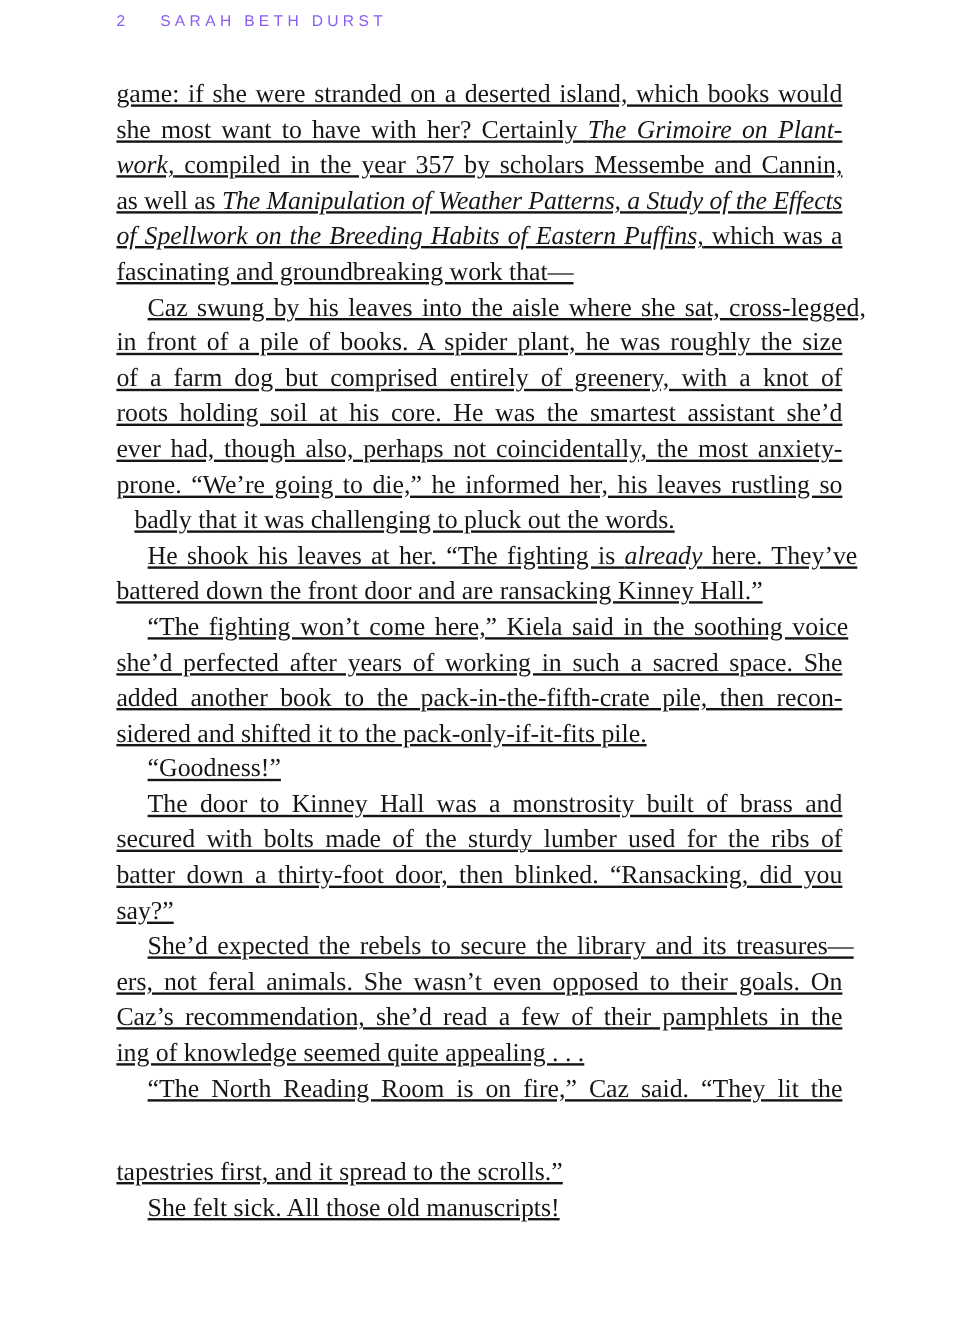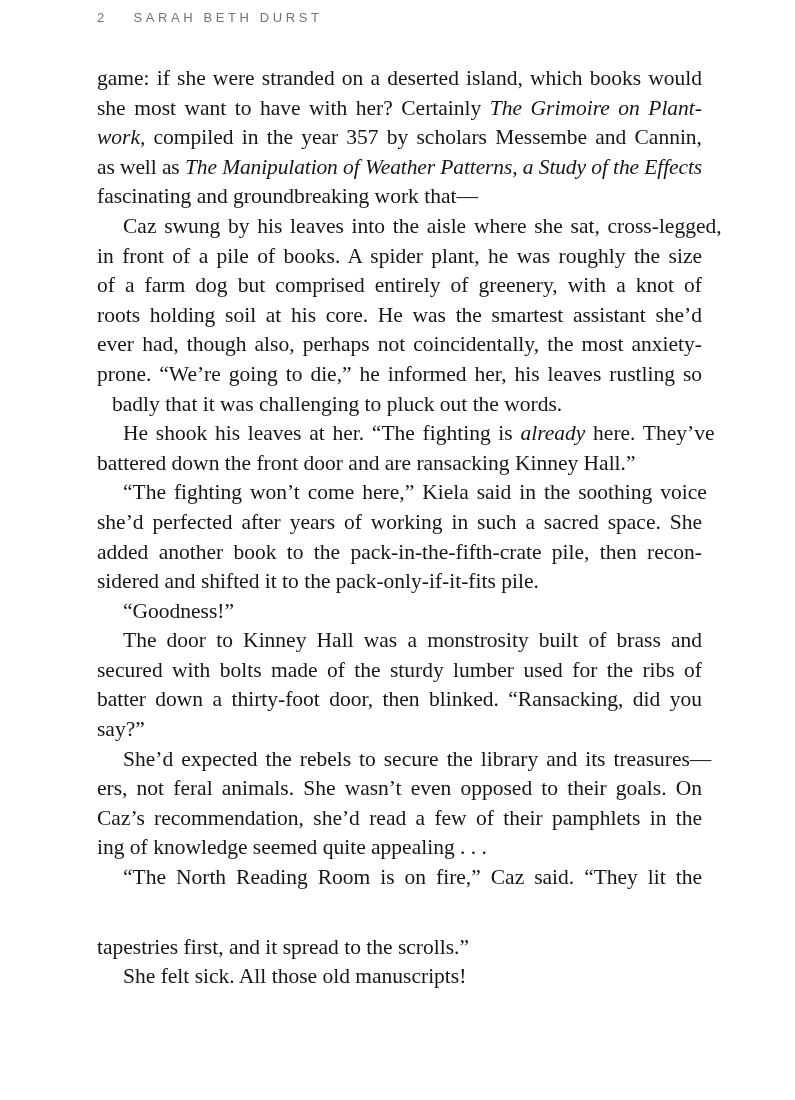--- a/index.html
+++ b/index.html
@@ -14,36 +14,37 @@
       overflow: hidden;
       color: #1a1a1a;
     }
     .running-head {
       position: absolute;
       left: 97px;
       top: 10px;
       font-family: "Liberation Sans", "DejaVu Sans", sans-serif;
       font-size: 13px;
       letter-spacing: 3.6px;
-      color: #737373;
+      color: #8b5cf6;
       white-space: nowrap;
     }
     .running-head .folio {
       margin-right: 22px;
       letter-spacing: 0;
     }
     .text-block {
       position: absolute;
       left: 97px;
       top: 64px;
       width: 605px;
       font-family: "Liberation Serif", "DejaVu Serif", serif;
       font-size: 21.5px;
       line-height: 29.6px;
       color: #161616;
+      text-decoration: underline;
     }
     .line {
       display: block;
       white-space: nowrap;
       text-align: justify;
       text-align-last: justify;
       height: 29.6px;
     }
     .line.last {
       text-align-last: left;
@@ -60,20 +61,21 @@
   <span class="folio">2</span>
   <span>SARAH BETH DURST</span>
 </div>
 
 <div class="text-block" id="text-block">
     <div>
       <span class="line" style="white-space: nowrap; display: block;">game: if she were stranded on a deserted island, which books would</span>
       <span class="line" style="white-space: nowrap; display: block;">she most want to have with her? Certainly <em>The Grimoire on Plant-</em></span>
       <span class="line" style="white-space: nowrap; display: block;"><em>work,</em> compiled in the year 357 by scholars Messembe and Cannin,</span>
       <span class="line" style="white-space: nowrap; display: block; letter-spacing: -0.122197px;">as well as <em>The Manipulation of Weather Patterns, a Study of the Effects</em></span>
+      <span class="line" style="white-space: nowrap; display: block;"><em>of Spellwork on the Breeding Habits of Eastern Puffins,</em> which was a</span>
       <span class="line last" style="white-space: nowrap; display: block;">fascinating and groundbreaking work that—</span>
     </div>
     <div>
       <span class="line indent" style="white-space: nowrap; display: block; word-spacing: 2.36364px;">Caz swung by his leaves into the aisle where she sat, cross-legged,</span>
       <span class="line" style="white-space: nowrap; display: block;">in front of a pile of books. A spider plant, he was roughly the size</span>
       <span class="line" style="white-space: nowrap; display: block;">of a farm dog but comprised entirely of greenery, with a knot of</span>
       <span class="line" style="white-space: nowrap; display: block;">roots holding soil at his core. He was the smartest assistant she’d</span>
       <span class="line" style="white-space: nowrap; display: block;">ever had, though also, perhaps not coincidentally, the most anxiety-</span>
       <span class="line" style="white-space: nowrap; display: block;">prone. “We’re going to die,” he informed her, his leaves rustling so</span>
       <span class="line last" style="white-space: nowrap; display: block; margin-left: 15px;">badly that it was challenging to pluck out the words.</span>

